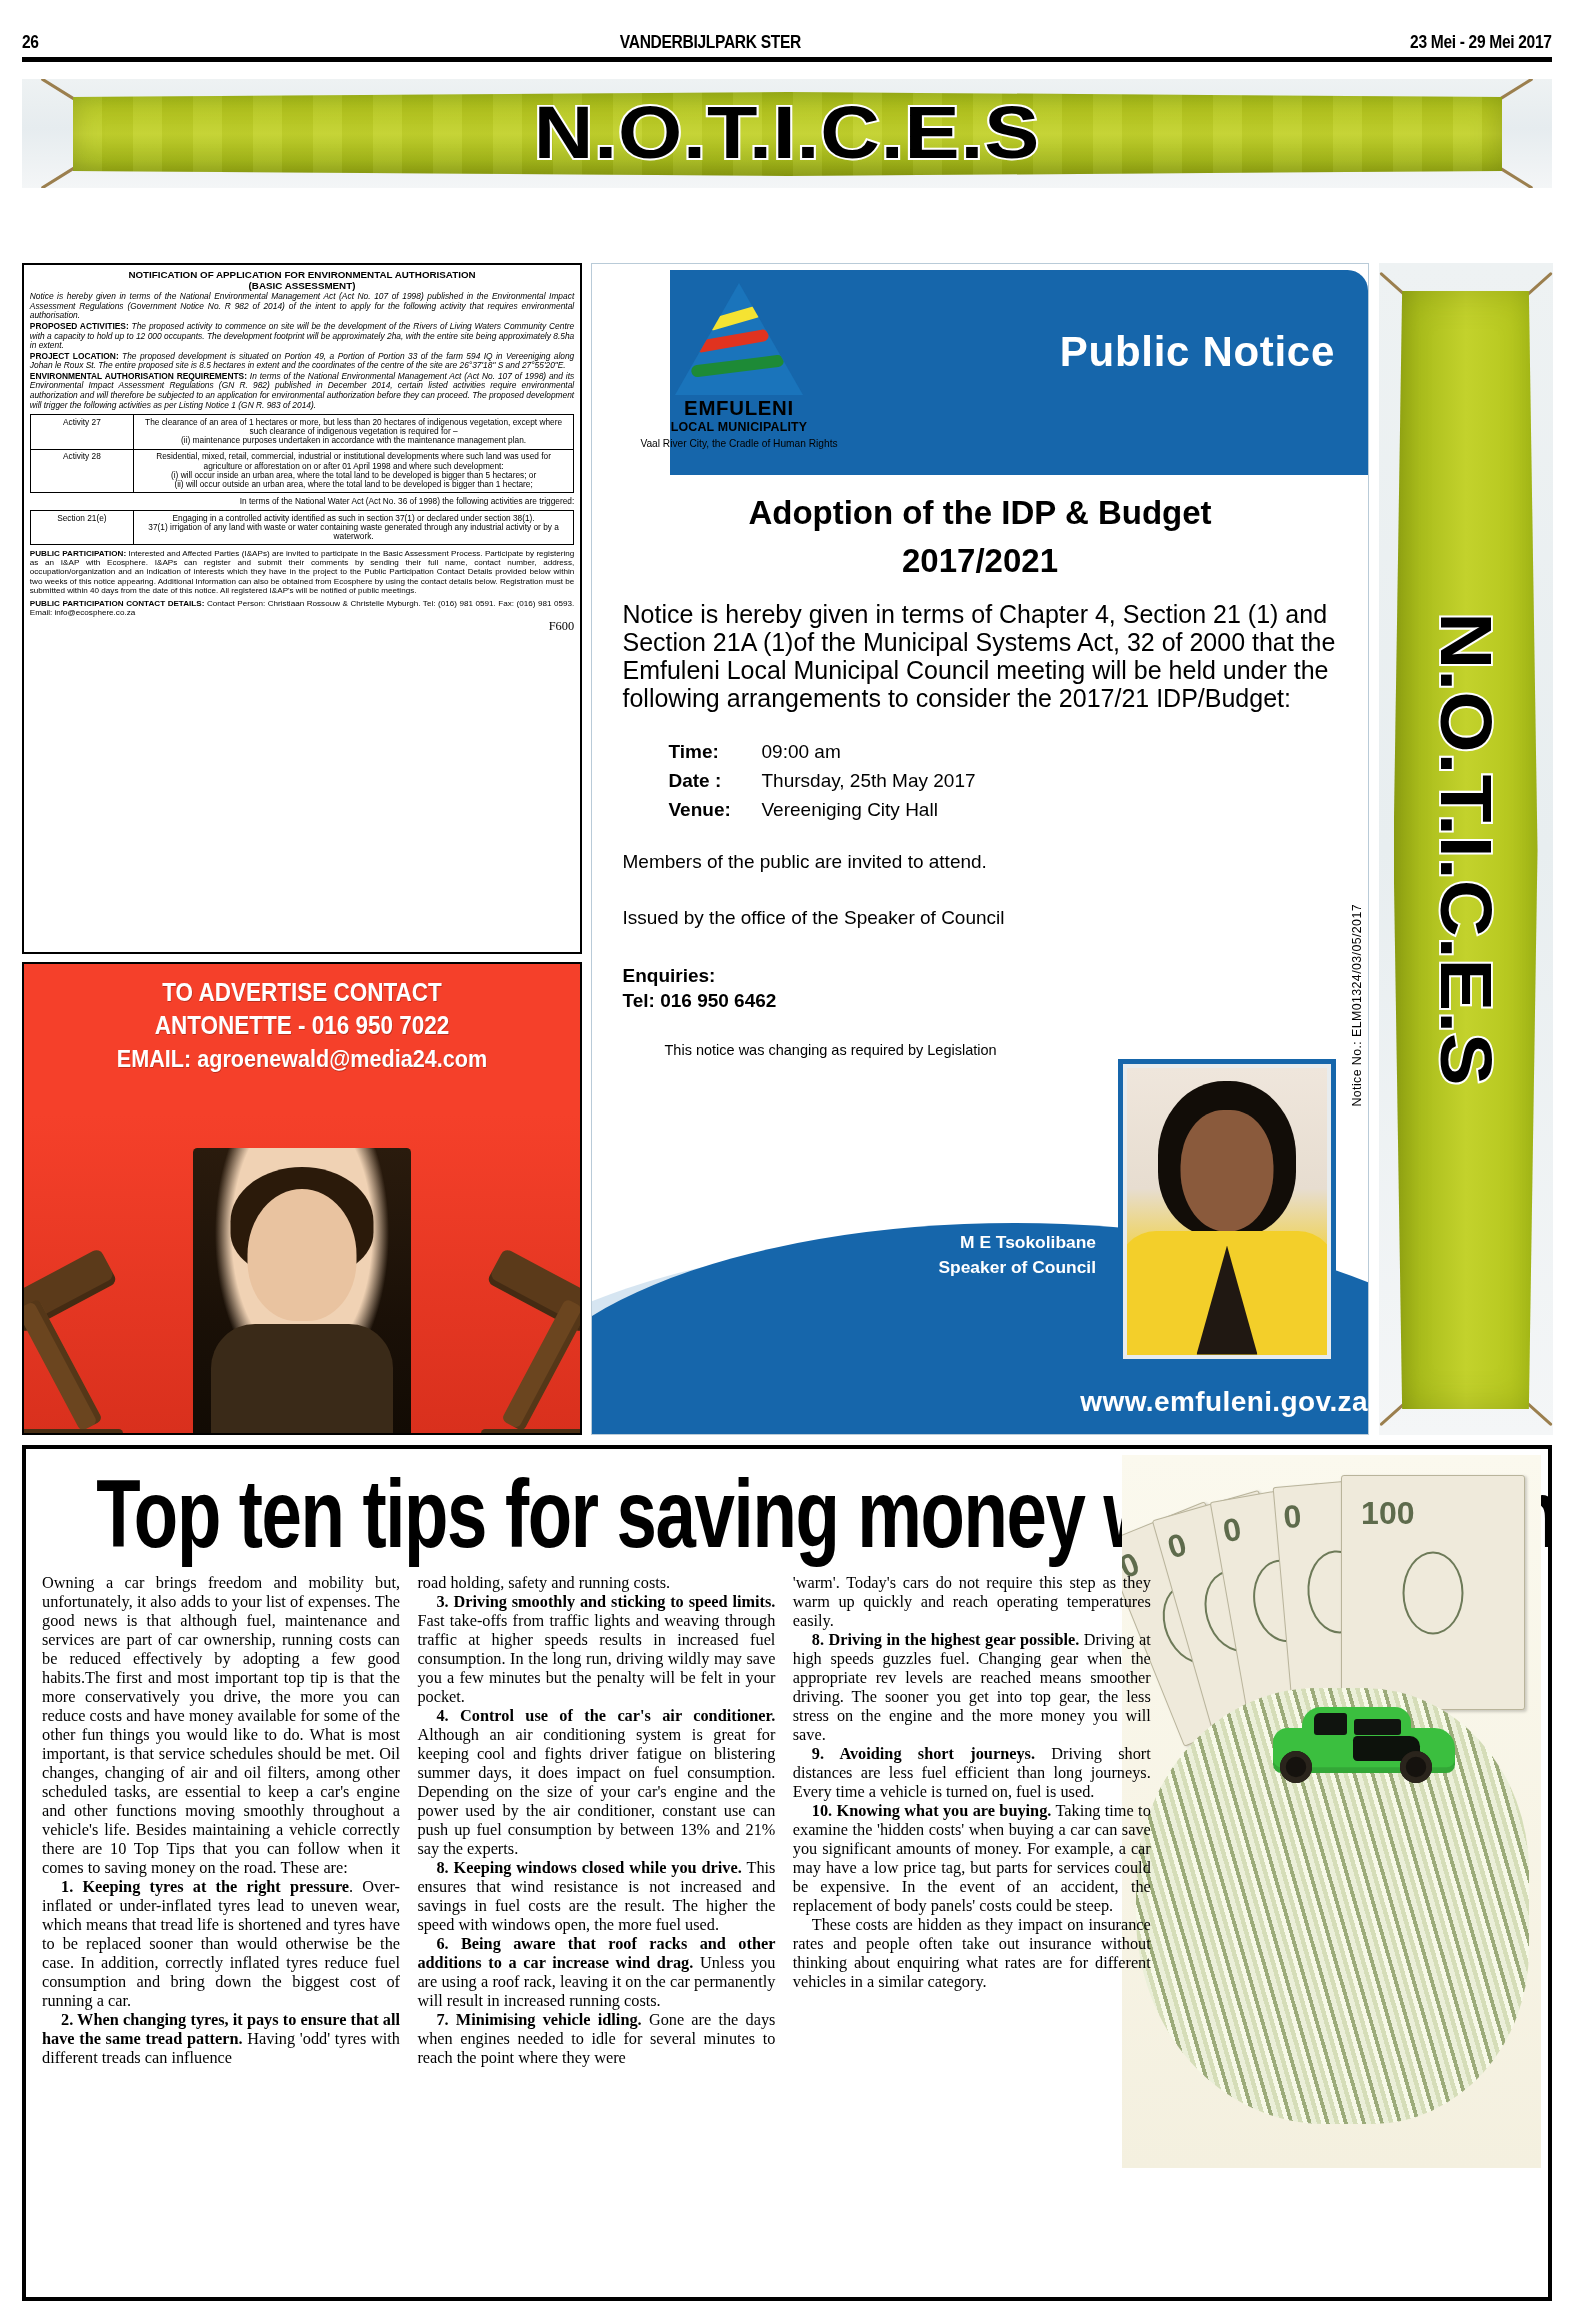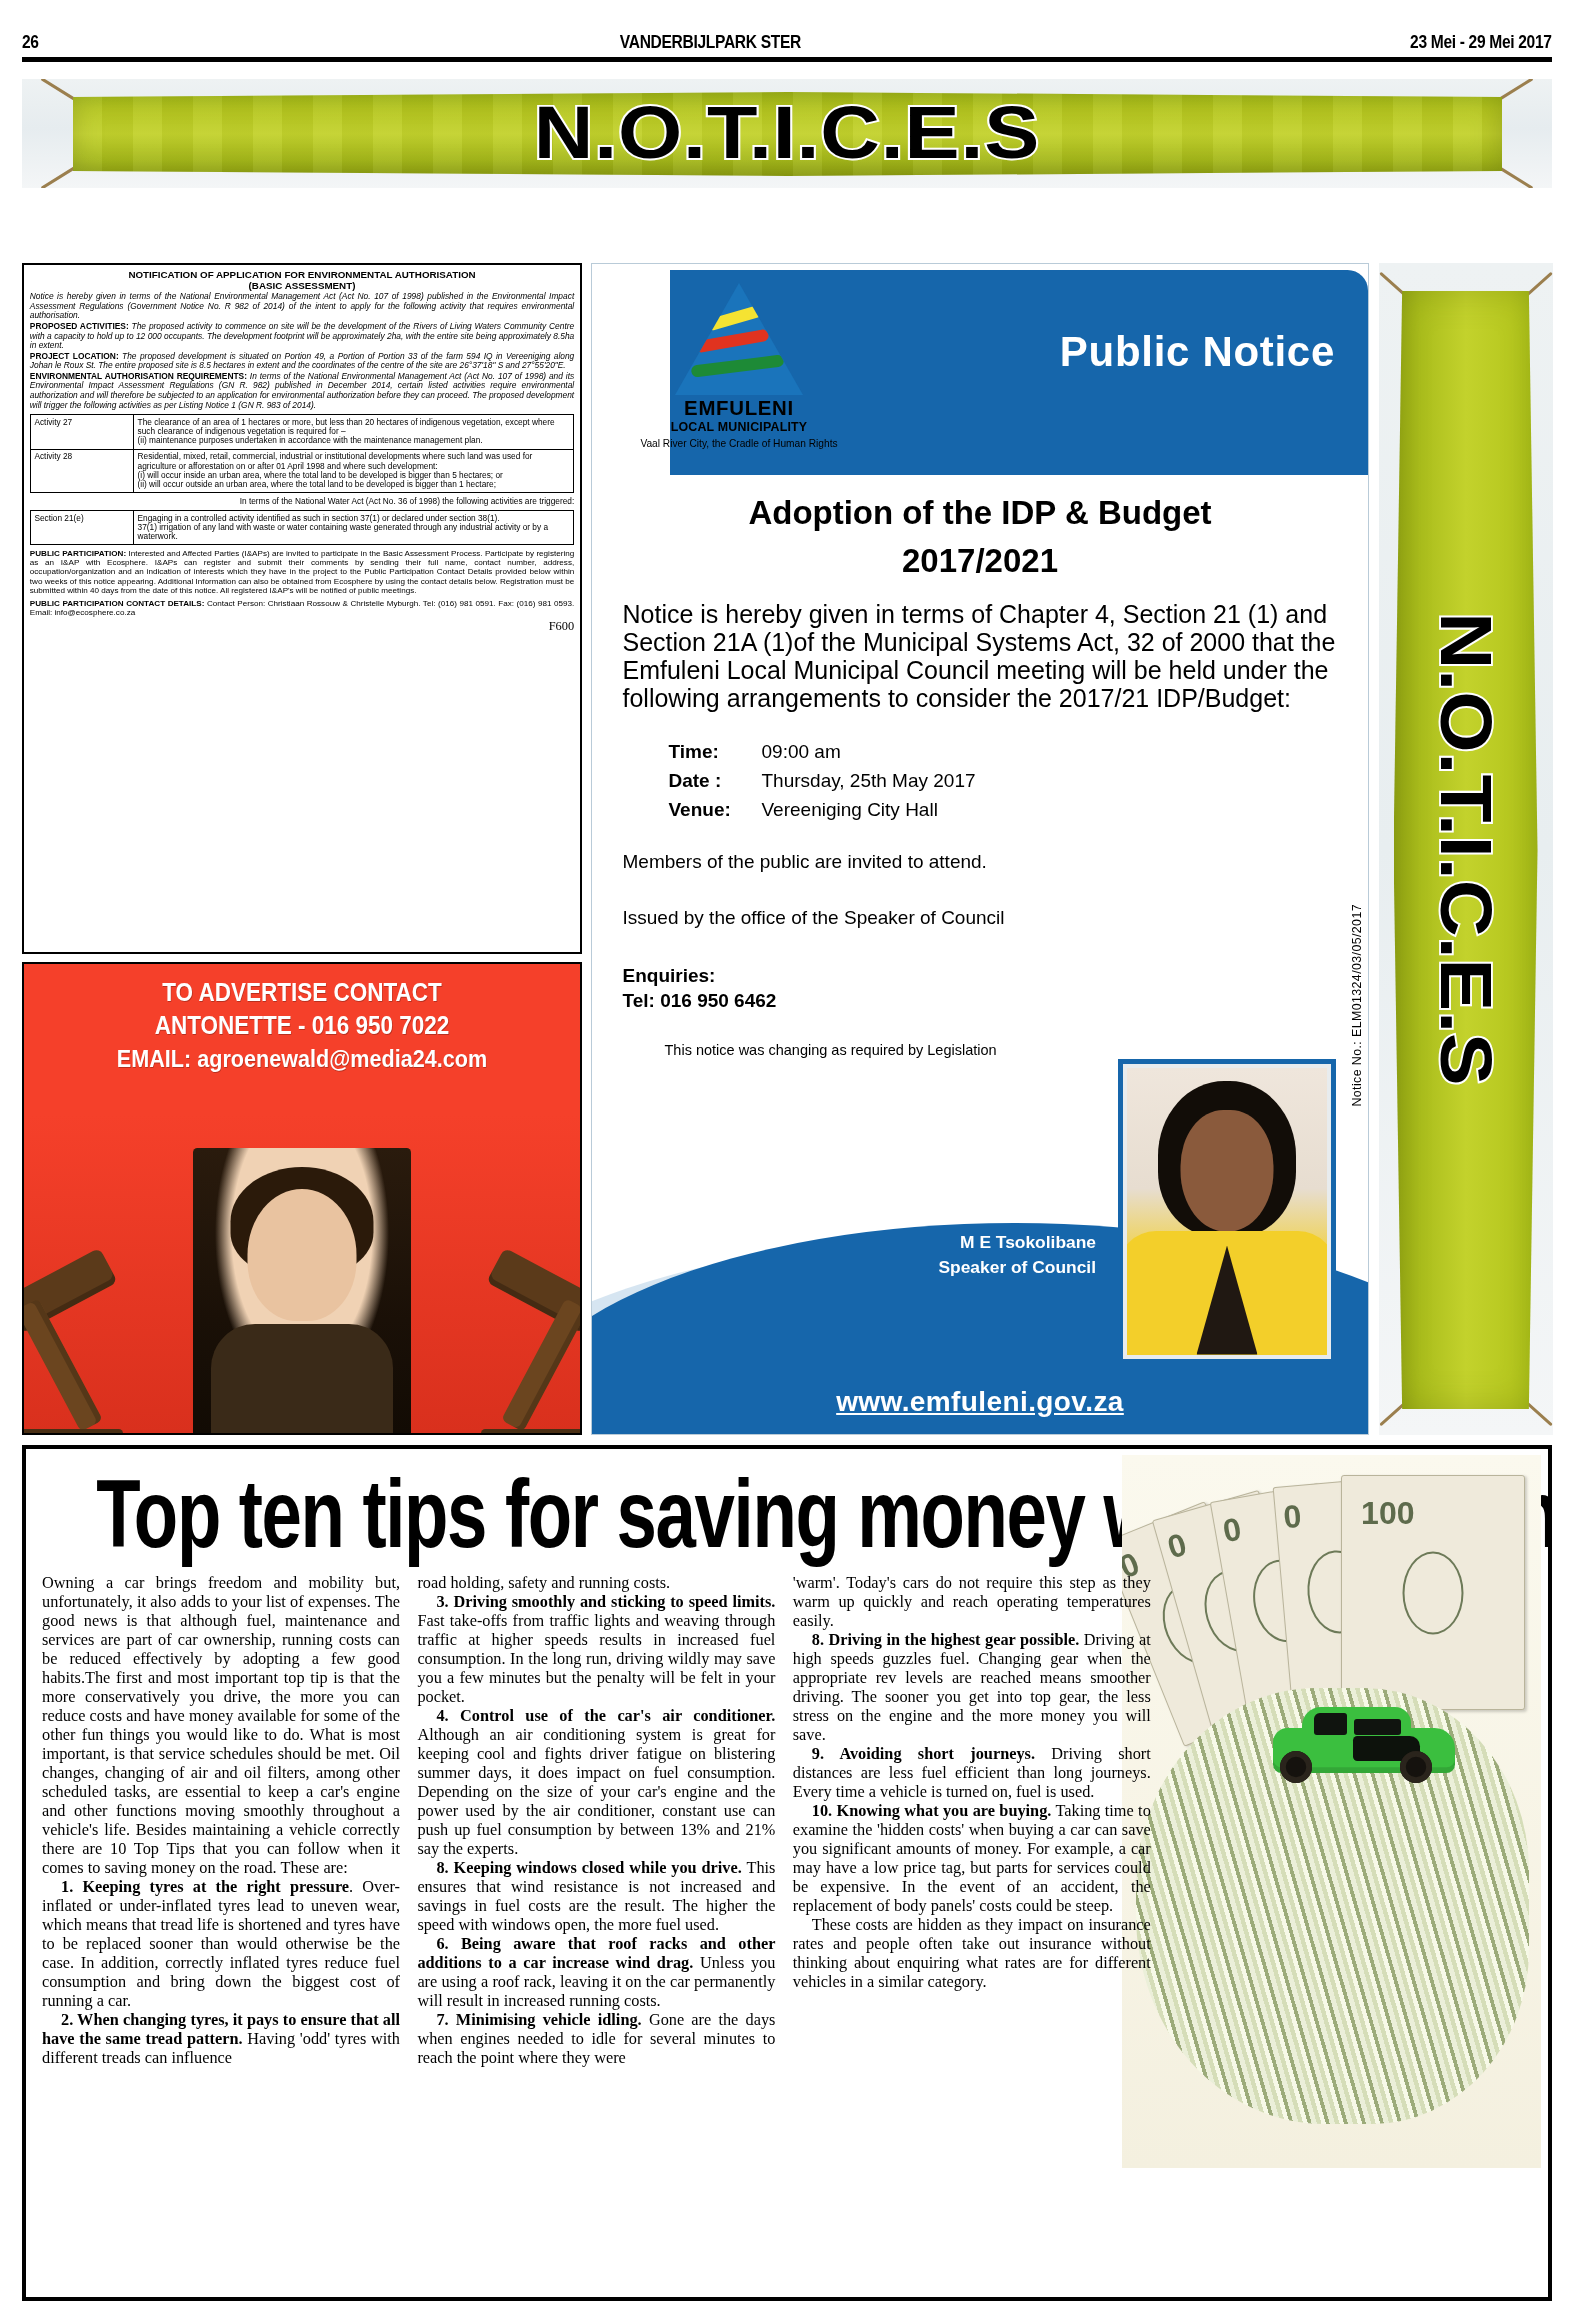--- a/index.html
+++ b/index.html
@@ -66,21 +66,21 @@
 
   
   .env-box {
     position:absolute; left:0; top:0; width:560px; height:691px;
     border:2.2px solid #000; background:#fff; box-sizing:border-box;
     padding:4.4px 5.8px 2.9px 5.8px; overflow:hidden;
   }
   .env-title { text-align:center; font-weight:bold; font-size:9.8px; line-height:11px; }
   .env-p { font-size:8.4px; line-height:9.7px; font-style:italic; text-align:justify; margin-top:0.7px; }
   .env-p b { font-style:normal; }
-  .env-table { width:100%; border-collapse:collapse; margin-top:3.6px; border:1.5px solid #000; }
+  .env-table { width:100%; border-collapse:collapse; margin-top:3.6px; border:1.5px solid #000;text-align:center; }
   .env-table td { border:1.1px solid #000; padding:2.9px 3.6px; font-size:8.3px; line-height:9.2px; vertical-align:top; }
   .env-table td.k { width:95px; }
   .env-line { font-size:8.3px; line-height:9.5px; margin-top:3.6px;text-align:right; }
   .env-pp { font-size:8.1px; line-height:9.3px; text-align:justify; margin-top:3.6px; }
   .env-pp b { font-weight:bold; }
   .env-code { text-align:right; font-family:"Liberation Serif", serif; font-size:12.4px; margin-top:1.5px; }
 
   .ad-red {
     position:absolute; left:0; top:699px; width:560px; height:473px;
     border:2.2px solid #000; background:#f5402a; box-sizing:border-box; overflow:hidden;
@@ -171,22 +171,22 @@
   .pn-foot-wave1 {
     position:absolute; left:-87px; bottom:-102px; width:1018px; height:313px;
     background:#1666ab; border-radius:52% 52% 0 0 / 70% 70% 0 0;
   }
   .pn-foot-wave2 {
     position:absolute; left:-116px; bottom:-65px; width:1032px; height:262px;
     background:#cfe0ef; border-radius:54% 54% 0 0 / 72% 72% 0 0;
     opacity:.85;
   }
   .pn-url {
-    position:absolute; left:0; right:0; bottom:16px; text-align:center;
-    color:#fff; font-weight:bold; font-size:28px; letter-spacing:0.4px;text-decoration:underline;
+    position:absolute; left:0; right:0; bottom:16px; text-align:right;
+    color:#fff; font-weight:bold; font-size:28px; letter-spacing:0.4px;
   }
   .speaker-box {
     position:absolute; right:32px; bottom:70px; width:218px; height:305px;
     border:5.8px solid #1666ab; background:#e8ecee; box-sizing:border-box; padding:4.4px;
   }
   .speaker-img {
     width:100%; height:100%;
     background:linear-gradient(180deg,#efe6dc 0%, #e7ddd0 42%, #f2cf2e 70%, #f6d93a 100%);
     position:relative; overflow:hidden;
   }

